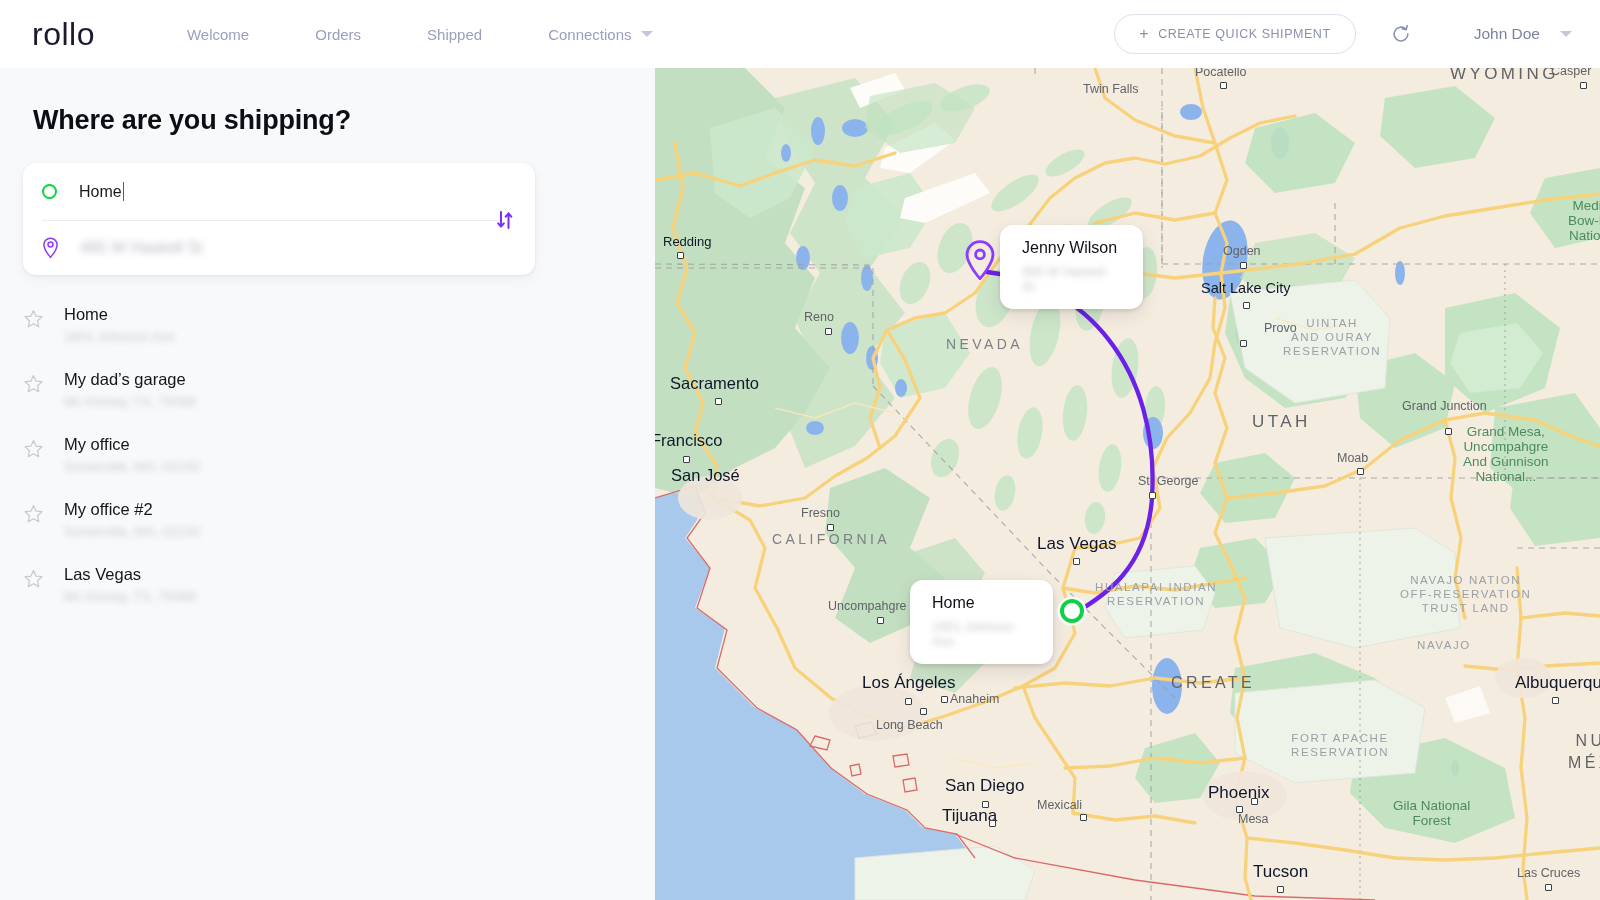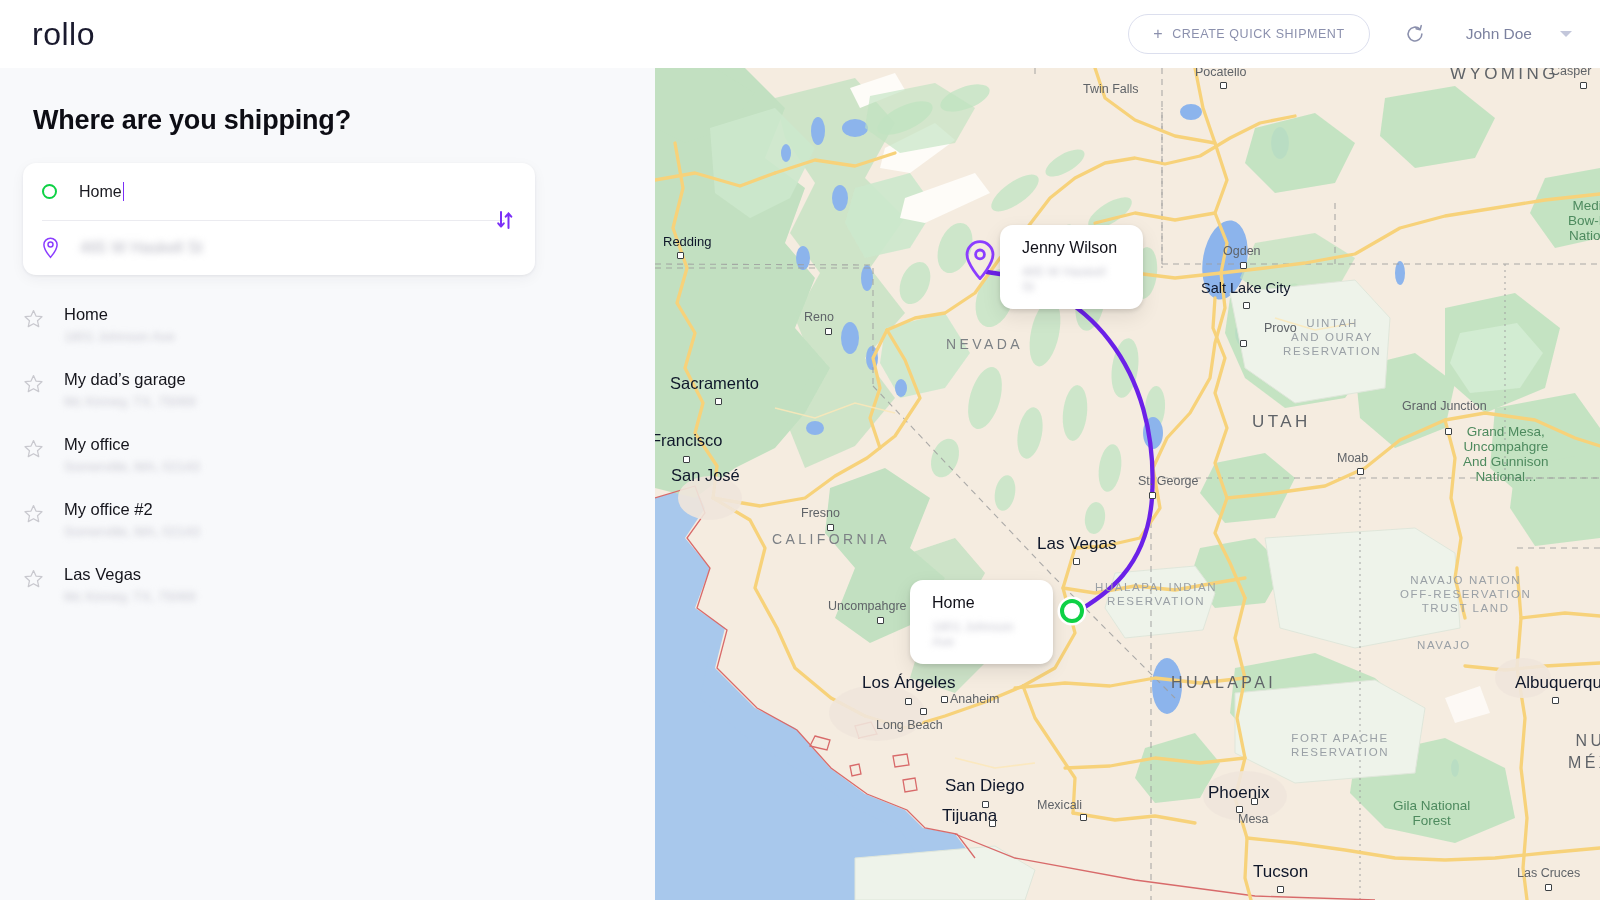--- a/index.html
+++ b/index.html
@@ -55,21 +55,21 @@
     color: #8b90ad; font-size: 12.5px; letter-spacing: 0.55px;
     background: #fff; cursor: pointer; white-space: nowrap;
   }
   .plus-icon { font-size: 16px; line-height: 1; color: #8b90ad; }
   .refresh-btn {
     margin-left: 32px; width: 26px; height: 26px;
     display: flex; align-items: center; justify-content: center;
     cursor: pointer;
   }
   .user-menu {
-    margin-left: 38px; display: flex; align-items: center; gap: 28px;
+    margin-left: 60px; display: flex; align-items: center; gap: 20px;
     cursor: pointer;
   }
   .user-name { font-size: 15.5px; color: #7b819f; white-space: nowrap; }
   .caret-down-sm {
     width: 0; height: 0;
     border-left: 6px solid transparent;
     border-right: 6px solid transparent;
     border-top: 6px solid #c3c7db;
   }
 
@@ -195,20 +195,35 @@
   }
 </style>
 </head>
 <body>
 
 <div class="app">
 
   <div class="header">
     <div class="logo">rollo</div>
 
+    <nav class="nav">
+      <div class="nav-item">
+        <span>Welcome</span>
+      </div>
+      <div class="nav-item">
+        <span>Orders</span>
+      </div>
+      <div class="nav-item">
+        <span>Shipped</span>
+      </div>
+      <div class="nav-item">
+        <span>Connections</span>
+        <span class="caret-down"></span>
+      </div>
+    </nav>
 
     <div class="header-right">
       <div class="quick-ship">
         <span class="plus-icon">+</span>
         <span>CREATE QUICK SHIPMENT</span>
       </div>
       <div class="refresh-btn">
         <svg width="22" height="22" viewBox="0 0 24 24">
           <path d="M19.5 12a7.5 7.5 0 1 1-2.2-5.3" fill="none" stroke="#8b90ad" stroke-width="1.7" stroke-linecap="round"></path>
           <path d="M18.8 2.9 L17.6 7.3 L13.2 6.2" fill="none" stroke="#8b90ad" stroke-width="1.7" stroke-linecap="round" stroke-linejoin="round"></path>
@@ -567,21 +582,21 @@
 
     <div class="map-label lbl-city-sm" style="left:862px; top:798px;">Las Cruces</div>
     <div class="city-dot" style="left:890px; top:816px;"></div>
 
     <div class="map-label lbl-city-sm" style="left:896px; top:-4px;">Casper</div>
     <div class="city-dot" style="left:925px; top:14px;"></div>
 
     <div class="map-label lbl-state" style="left:291px; top:268px;">NEVADA</div>
     <div class="map-label lbl-state" style="left:117px; top:463px;">CALIFORNIA</div>
     <div class="map-label lbl-state" style="left:597px; top:344px; font-size:17px; color:#5f6368;">UTAH</div>
-    <div class="map-label lbl-state" style="left:516px; top:606px; font-size:16px; color:#5f6368;">HUALAPAI</div>
+    <div class="map-label lbl-state" style="left:516px; top:606px; font-size:16px; color:#5f6368;">CREATE</div>
     <div class="map-label lbl-state" style="left:795px; top:-4px; font-size:17px; color:#5f6368;">WYOMING</div>
     <div class="map-label lbl-state" style="left:913px; top:662px; font-size:16px; color:#5f6368; white-space:pre; text-align:center; line-height:22px;">NU
 MÉX</div>
 
     <div class="map-label lbl-park" style="left:255px; top:517px; white-space:pre;">Death Valley
 National Park</div>
     <div class="map-label lbl-park" style="left:738px; top:730px; white-space:pre;">Gila National
 Forest</div>
     <div class="map-label lbl-park" style="left:808px; top:356px; white-space:pre;">Grand Mesa,
 Uncompahgre

